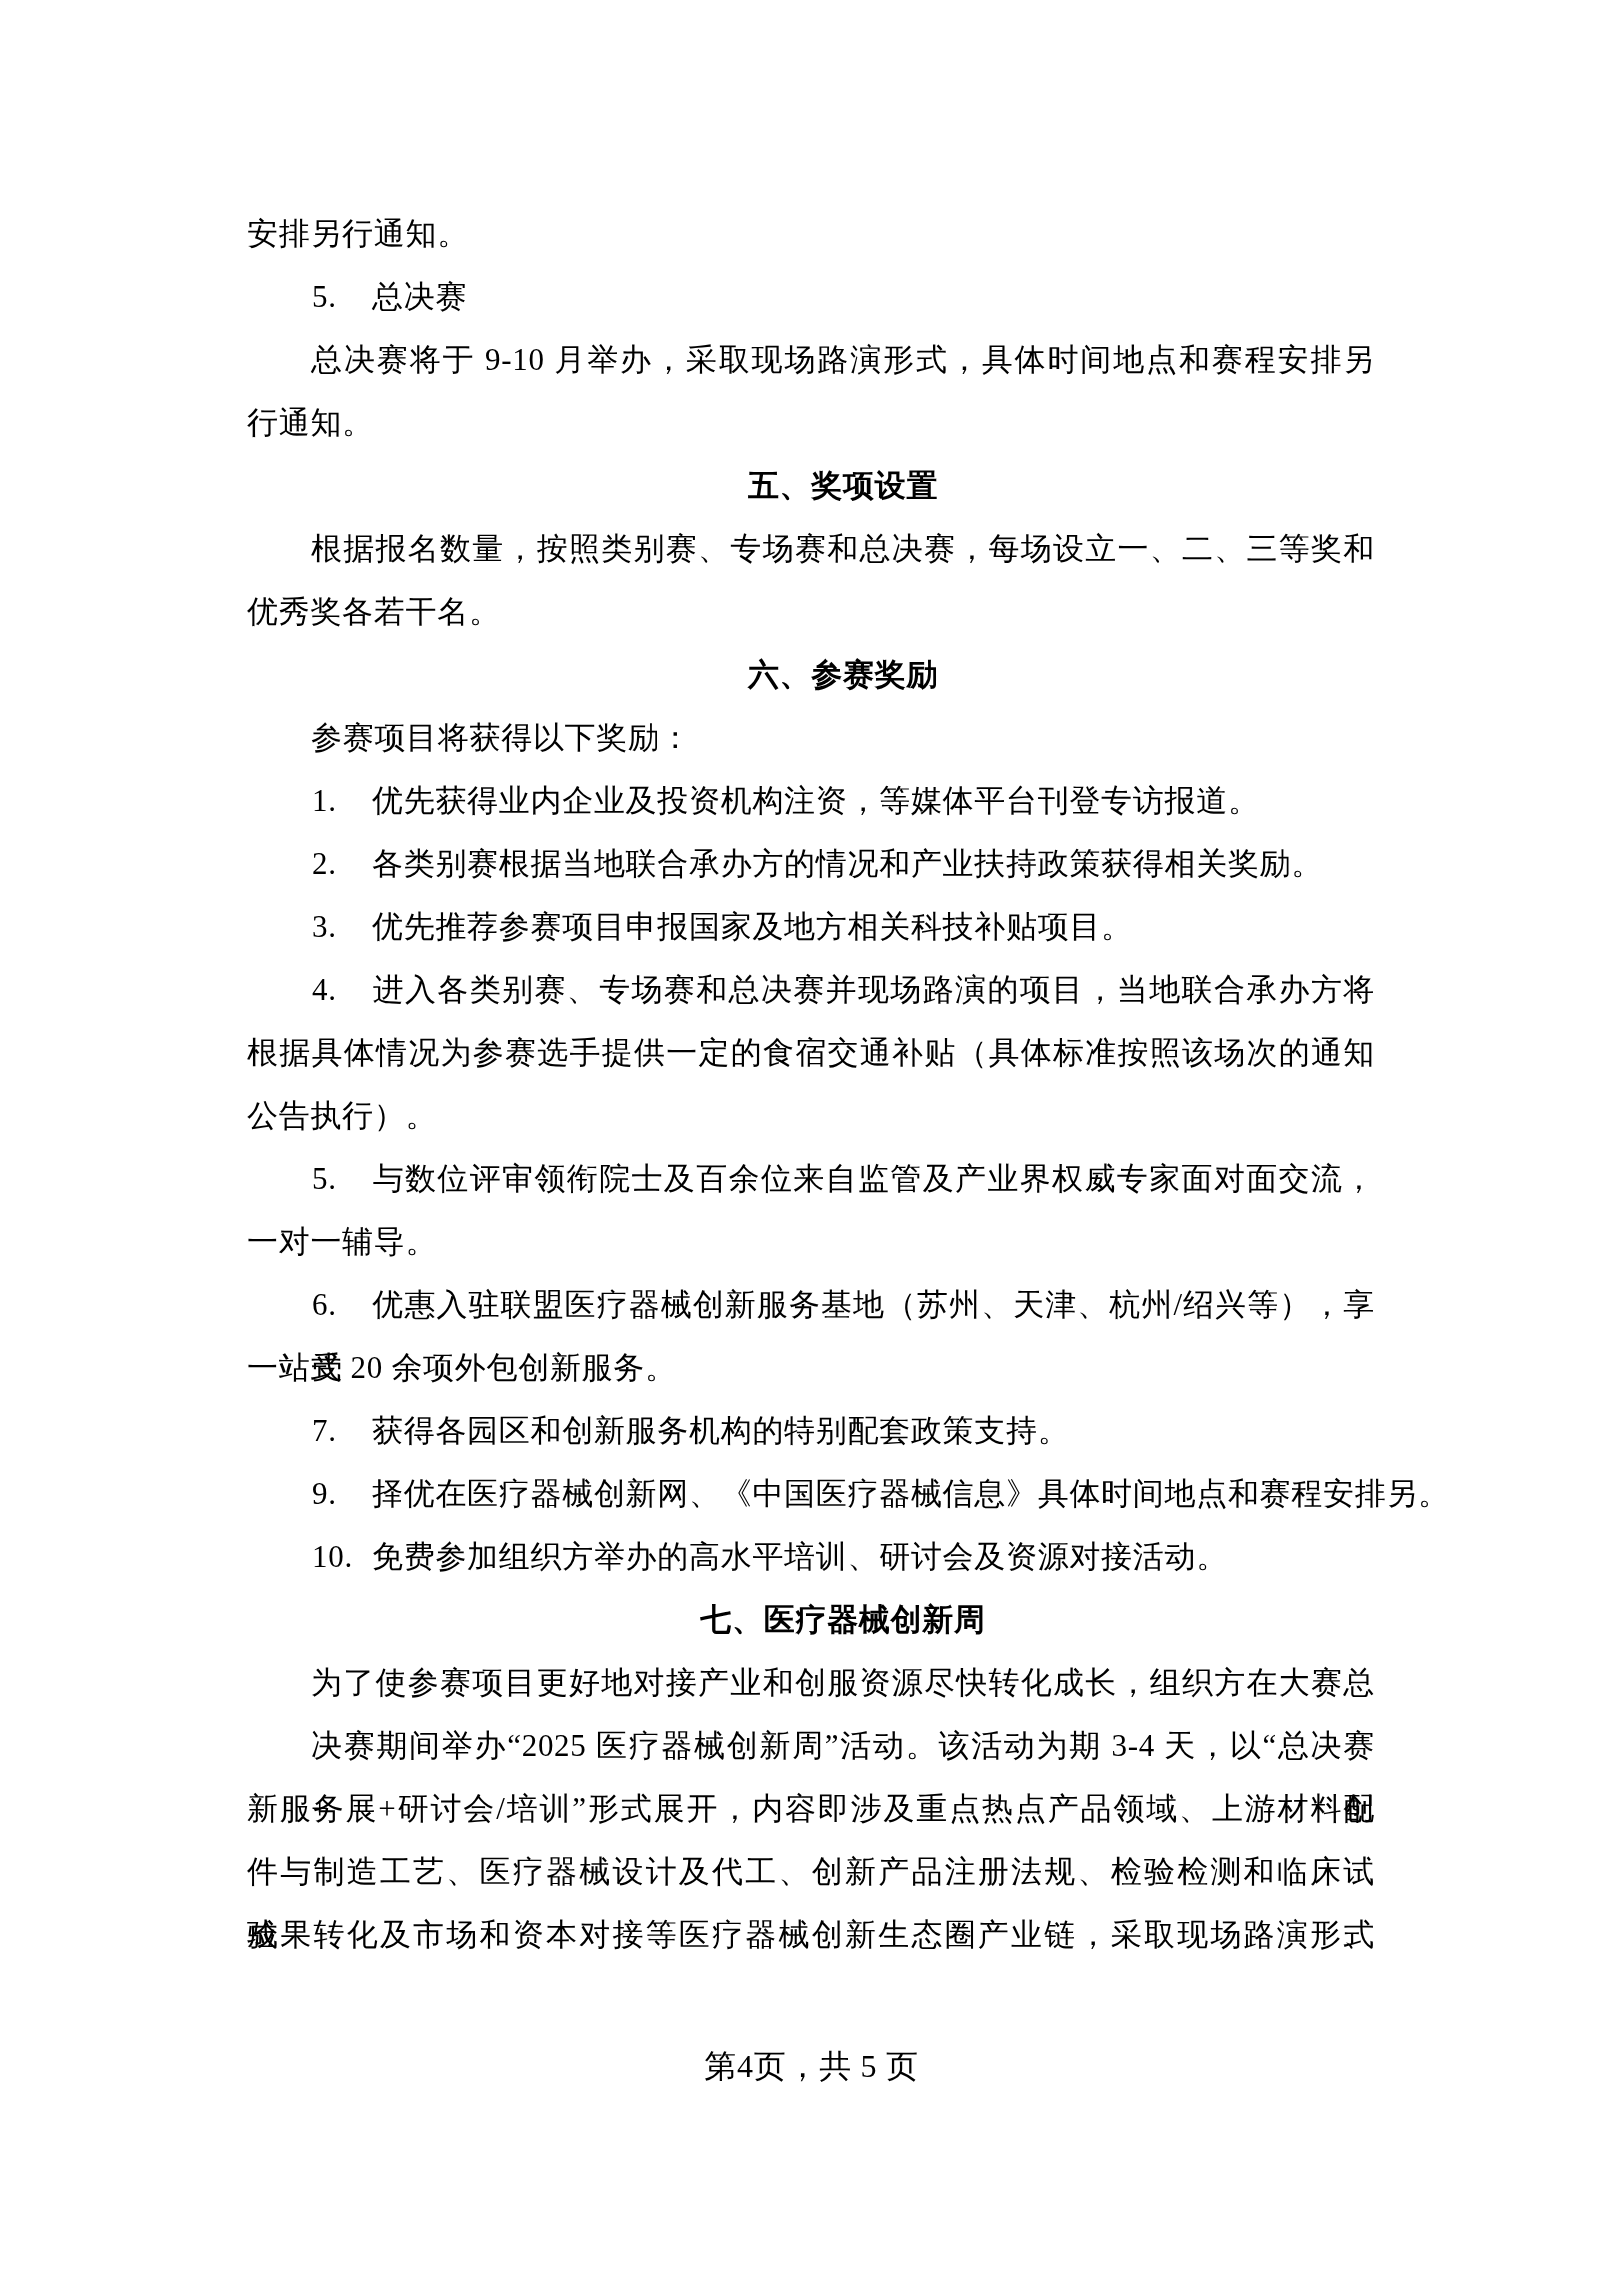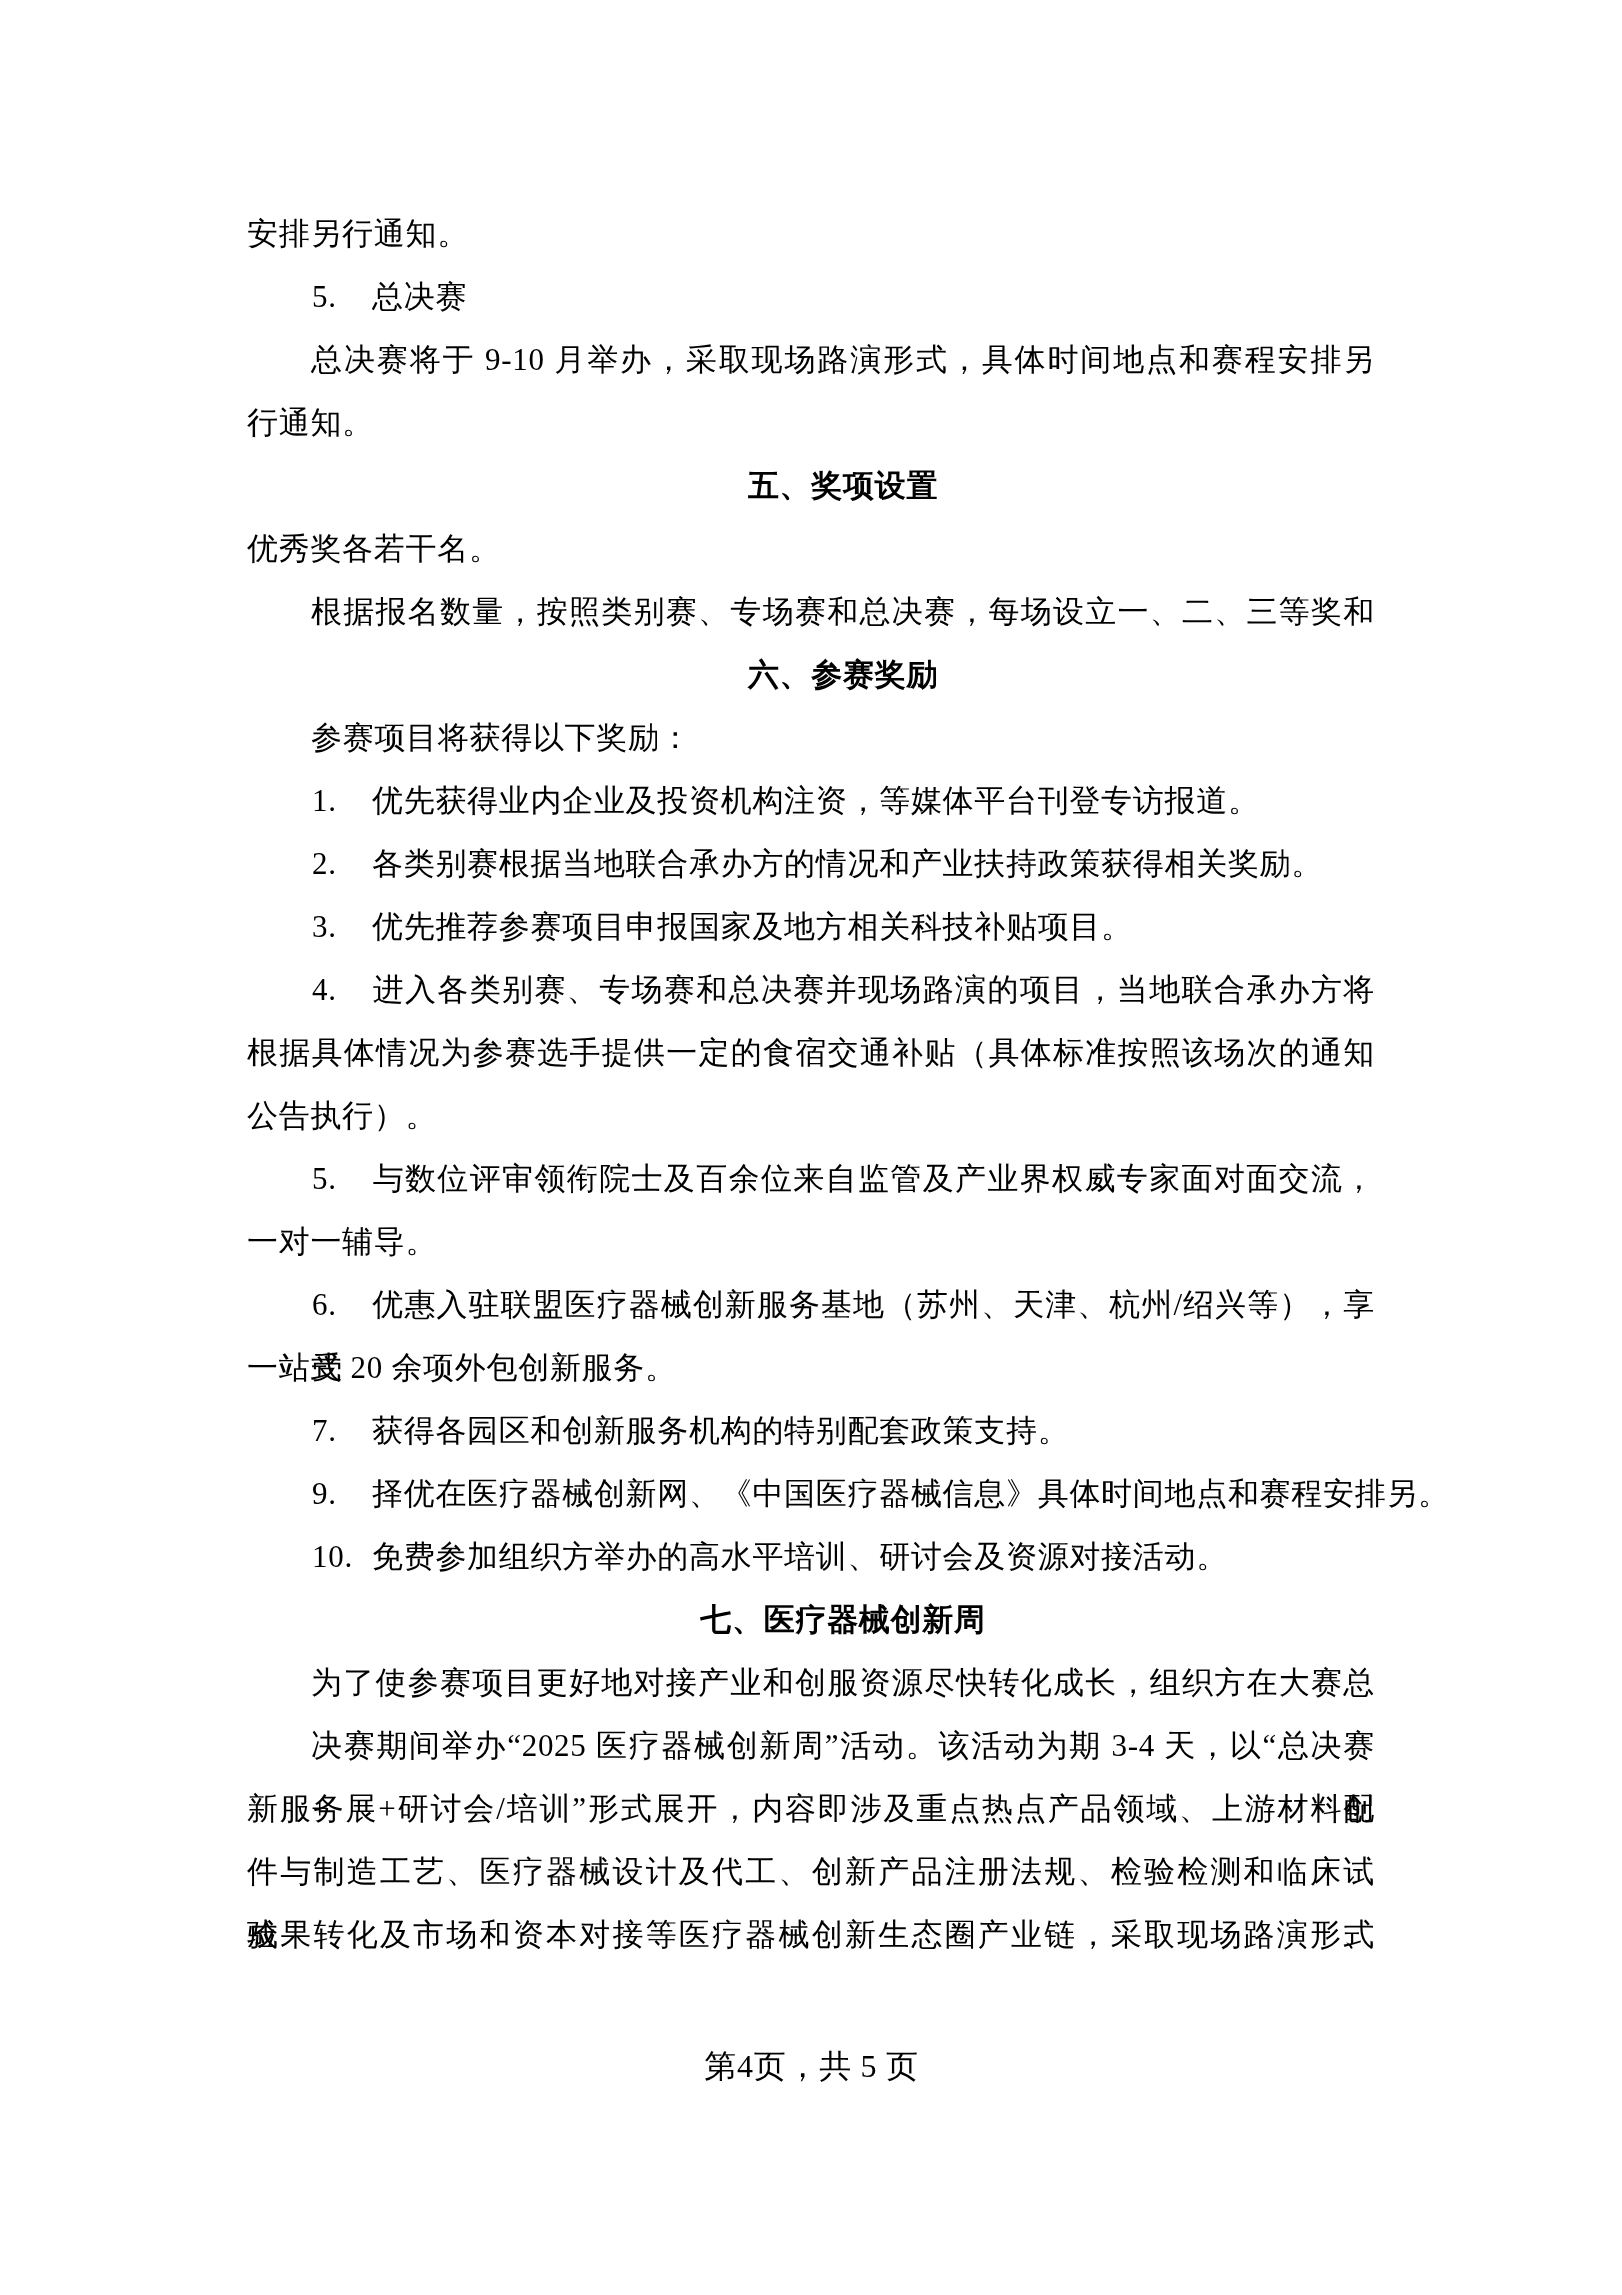--- a/index.html
+++ b/index.html
@@ -68,22 +68,22 @@
 </head>
 <body>
 
 <div class="page">
   <div class="content">
       <div class="line">安排另行通知。</div>
       <div class="line item"><span class="num">5.</span><span>总决赛</span></div>
       <div class="line fill indent">总决赛将于 9-10 月举办，采取现场路演形式，具体时间地点和赛程安排另</div>
       <div class="line">行通知。</div>
       <div class="line heading">五、奖项设置</div>
+      <div class="line fill indent">根据报名数量，按照类别赛、专场赛和总决赛，每场设立一、二、三等奖和</div>
       <div class="line">优秀奖各若干名。</div>
-      <div class="line fill indent">根据报名数量，按照类别赛、专场赛和总决赛，每场设立一、二、三等奖和</div>
       <div class="line heading">六、参赛奖励</div>
       <div class="line indent">参赛项目将获得以下奖励：</div>
       <div class="line item"><span class="num">1.</span><span>优先获得业内企业及投资机构注资，等媒体平台刊登专访报道。</span></div>
       <div class="line item"><span class="num">2.</span><span>各类别赛根据当地联合承办方的情况和产业扶持政策获得相关奖励。</span></div>
       <div class="line item"><span class="num">3.</span><span>优先推荐参赛项目申报国家及地方相关科技补贴项目。</span></div>
       <div class="line fill item"><span class="num">4.</span><span>进入各类别赛、专场赛和总决赛并现场路演的项目，当地联合承办方将</span></div>
       <div class="line fill">根据具体情况为参赛选手提供一定的食宿交通补贴（具体标准按照该场次的通知</div>
       <div class="line">公告执行）。</div>
       <div class="line fill item"><span class="num">5.</span><span>与数位评审领衔院士及百余位来自监管及产业界权威专家面对面交流，</span></div>
       <div class="line">一对一辅导。</div>

